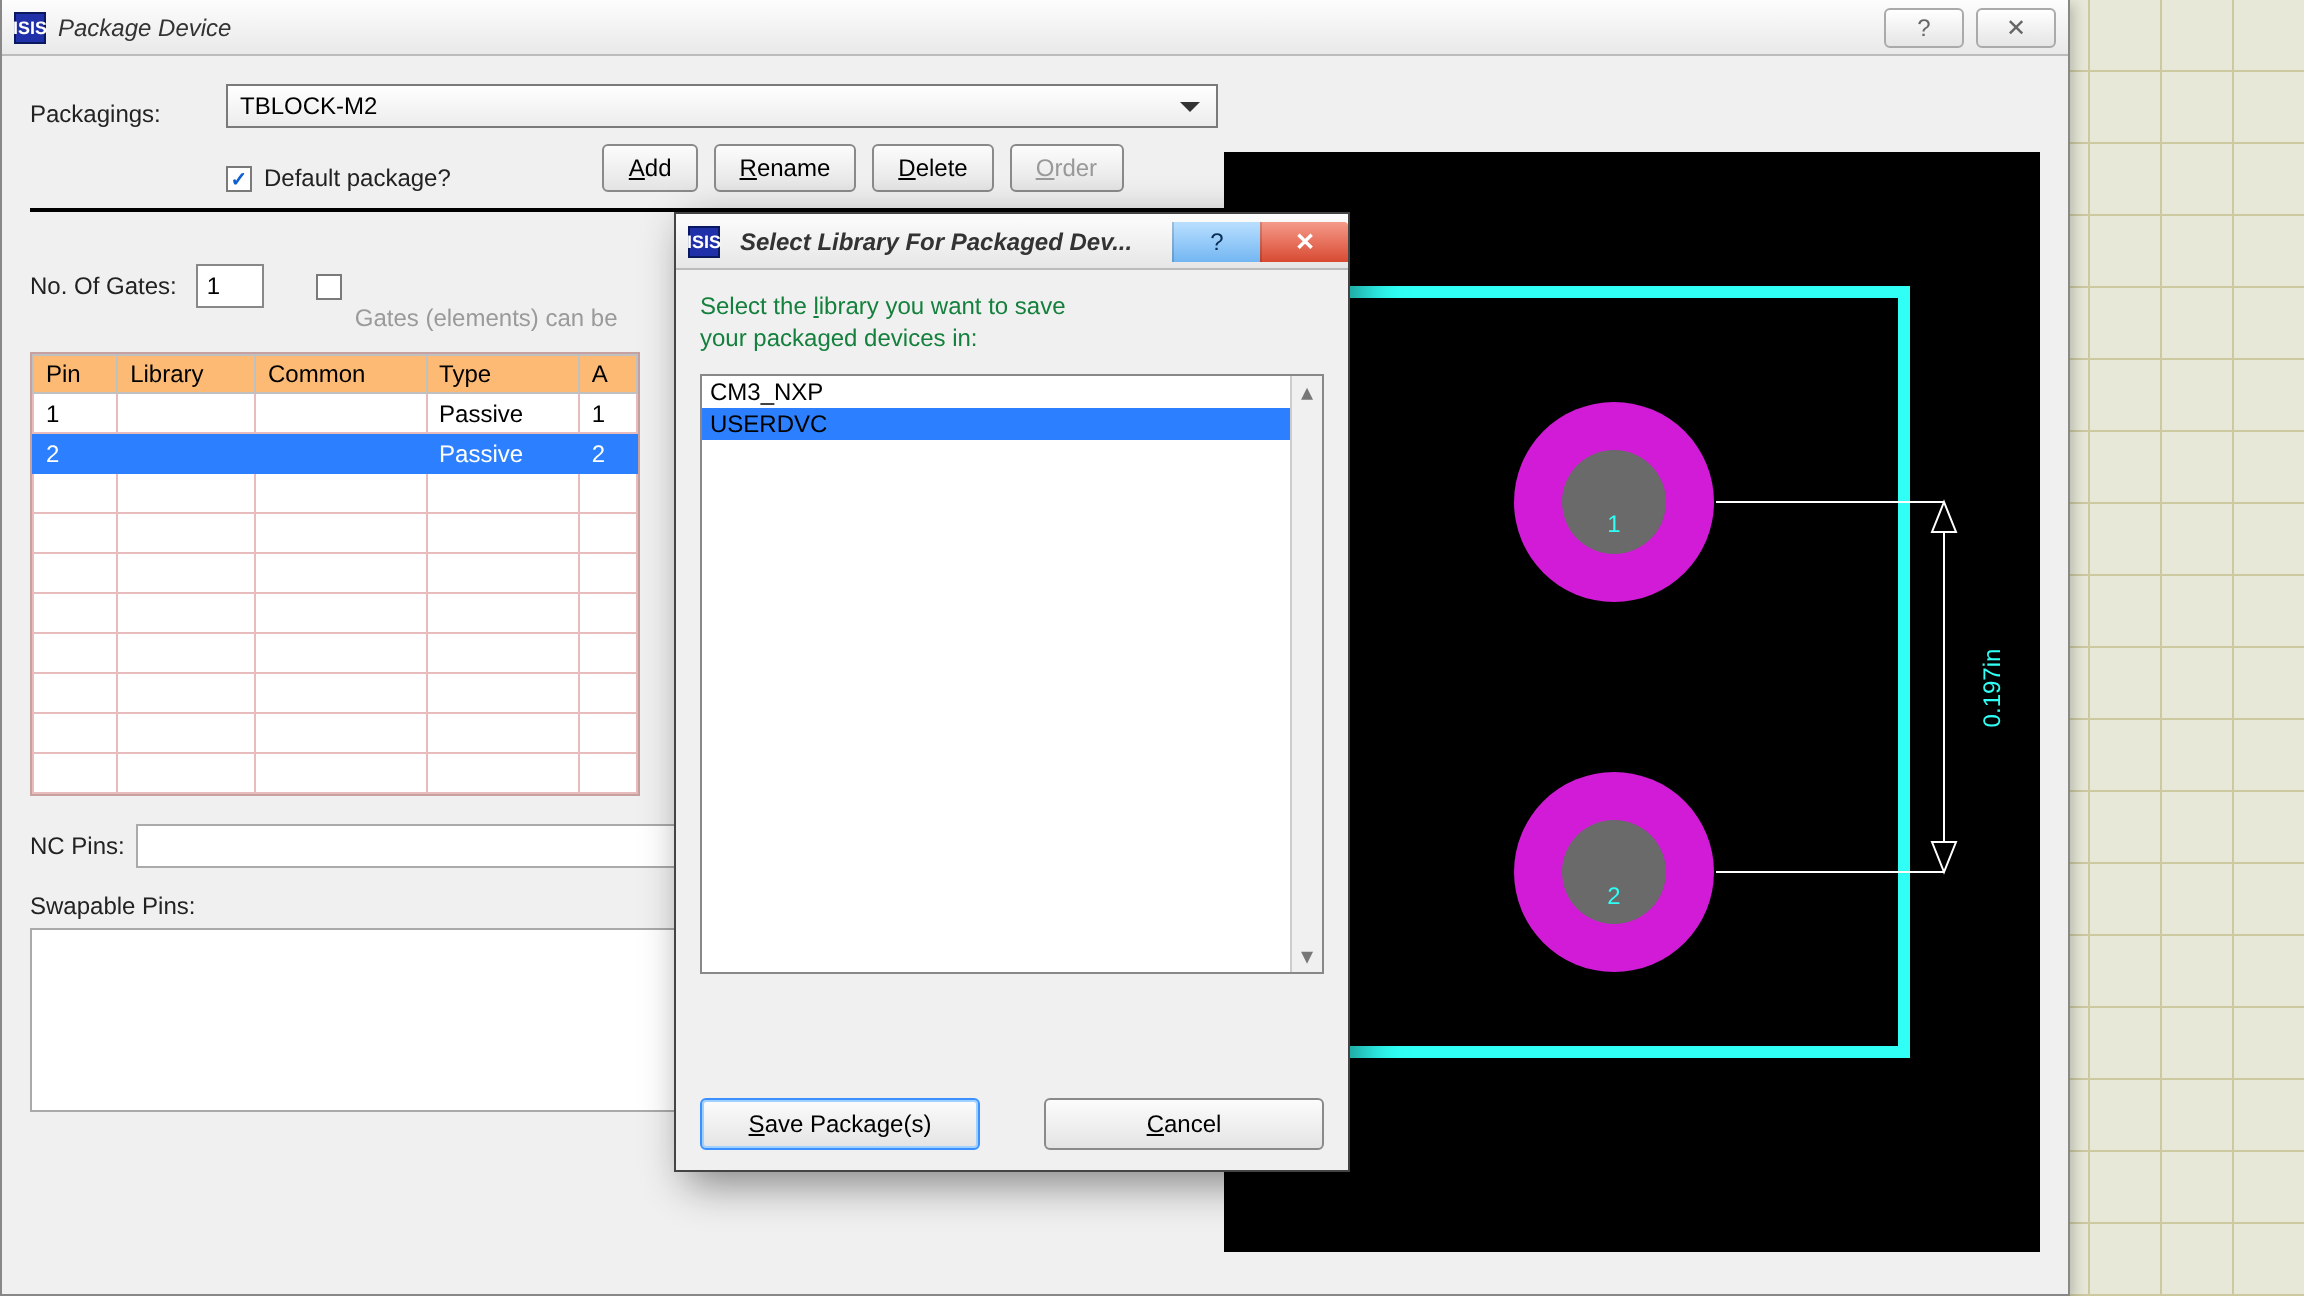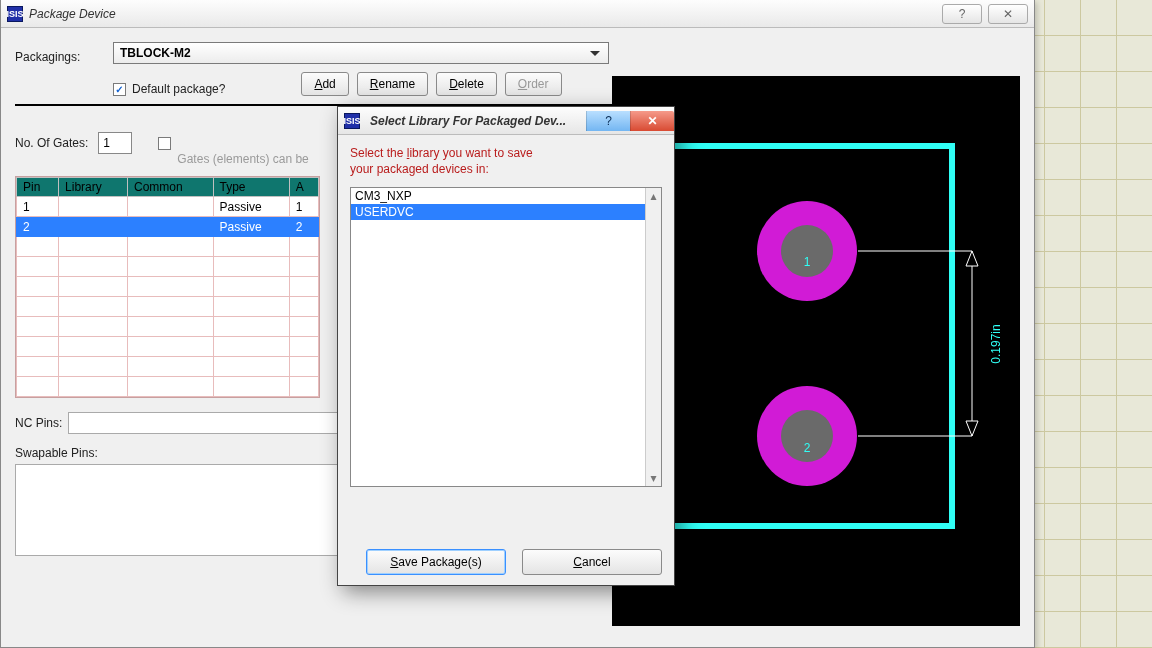--- a/index.html
+++ b/index.html
@@ -33,42 +33,42 @@
     width:40px; height:20px; border:1px solid #aaa; border-radius:3px;
     background:linear-gradient(#fff,#e5e5e5);
     display:flex;align-items:center;justify-content:center; color:#666;
   }
   .main-body { position:relative; padding:14px; height:calc(100% - 28px); }
   .row { display:flex; align-items:flex-end; gap:10px; margin-bottom:8px; }
   .lbl { color:#222; }
   .combo {
     flex:0 0 496px; height:22px; border:1px solid #7a7a7a;
     background:linear-gradient(#fff,#ececec); padding:0 20px 0 6px;
-    display:flex;align-items:center; position:relative;font-weight:bold;
+    display:flex;align-items:center; position:relative;
   }
   .combo::after {
     content:""; position:absolute; right:8px; top:8px;
     border:5px solid transparent; border-top-color:#333;
   }
   .chk { width:13px;height:13px;border:1px solid #7a7a7a;background:#fff;display:inline-flex;align-items:center;justify-content:center;color:#1060d0;font-size:10px;font-weight:bold;}
   .btn {
     height:24px; padding:0 12px; border:1px solid #8a8a8a; border-radius:3px;
     background:linear-gradient(#fcfcfc,#e4e4e4);
     display:inline-flex;align-items:center;justify-content:center;
   }
   .btn.disabled{ color:#999; }
   .u { text-decoration:underline; text-underline-offset:1px;}
   .hr { height:2px; background:#000; margin:6px 0 14px; }
   .gates-row { display:flex; align-items:center; gap:10px; margin-bottom:10px;}
   .num-inp { width:34px; height:22px; border:1px solid #888; background:#fff; padding:0 4px;}
   .mutetxt{ color:#9a9a9a;margin-top:32px;}
   
   .tbl { width:305px; border:1px solid #c7a0a0; background:#fff; }
   .tbl table { width:100%; border-collapse:collapse; }
-  .tbl th { background:#0f766e; border:1px solid #c0c0c0; text-align:left; padding:2px 6px; font-weight:normal;}
+  .tbl th { background:#fdba74; border:1px solid #c0c0c0; text-align:left; padding:2px 6px; font-weight:normal;}
   .tbl td { border:1px solid #e8bcbc; padding:2px 6px; height:20px;}
   .tbl tr.sel td { background:#2c80ff; color:#fff; border-color:#2c80ff;}
   .field-lbl { margin-top:14px; display:flex; align-items:center; gap:6px;}
   .field-inp { flex:1; height:22px; border:1px solid #aaa; background:#fff;}
   .swappable { margin-top:12px; }
   .swappable-box { width:480px; height:92px; border:1px solid #aaa; background:#fff; margin-top:4px;}
   
   .preview {
     position:absolute; right:14px; top:48px; width:408px; height:550px;
     background:#000; overflow:hidden;
@@ -91,34 +91,34 @@
   .glass-btn {
     width:44px; height:20px; border-left:1px solid rgba(0,0,0,.15);
     display:flex;align-items:center;justify-content:center;
   }
   .glass-help { background:linear-gradient(#b9dfff,#73b6f2); color:#0a2d55;}
   .glass-close{
     background:linear-gradient(#f59a8a,#d84a32); color:#fff; font-weight:bold;
     border-top-right-radius:2px;
   }
   .modal-body { padding:10px 12px; }
-  .modal-body .msg { color:#b91c1c; line-height:1.35; margin-bottom:10px;}
+  .modal-body .msg { color:#15803d; line-height:1.35; margin-bottom:10px;}
   .listbox {
     width:100%; height:300px; border:1px solid #888; background:#fff;
     position:relative; overflow:hidden;
   }
   .list-item { padding:1px 4px; }
-  .list-item.sel { background:#2c80ff; color:#ffffff;}
+  .list-item.sel { background:#2c80ff; color:#000000;}
   .listbox .scroll {
     position:absolute; right:0; top:0; bottom:0; width:16px;
     background:#f0f0f0; border-left:1px solid #ccc;
   }
   .scroll .arrow{ height:16px; display:flex;align-items:center;justify-content:center;color:#777;}
   .modal-foot { position:absolute; left:12px; right:12px; bottom:10px; display:flex; justify-content:space-between;}
-  .modal-foot .btn { width:140px; height:26px;margin-left:16px; }
+  .modal-foot .btn { width:140px; height:26px; }
   .modal-foot .btn.primary { border:1px solid #3a90ff; box-shadow:0 0 0 1px #9fd0ff inset;}
 </style>
 </head>
 <body>
 
 <div class="bg-grid"></div>
 
 <div class="main-win">
   <div class="main-title">
     <div class="isis-icon">ISIS</div>

